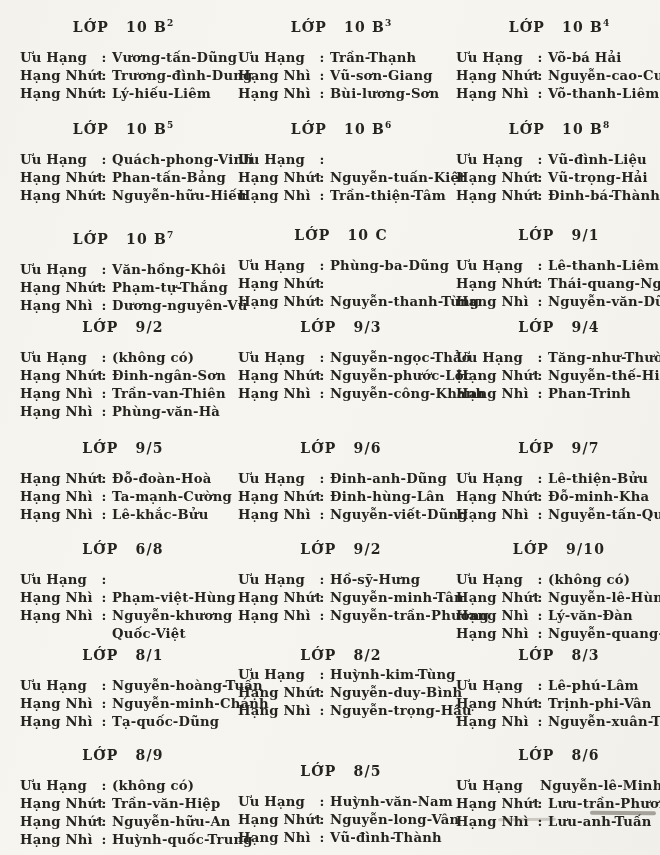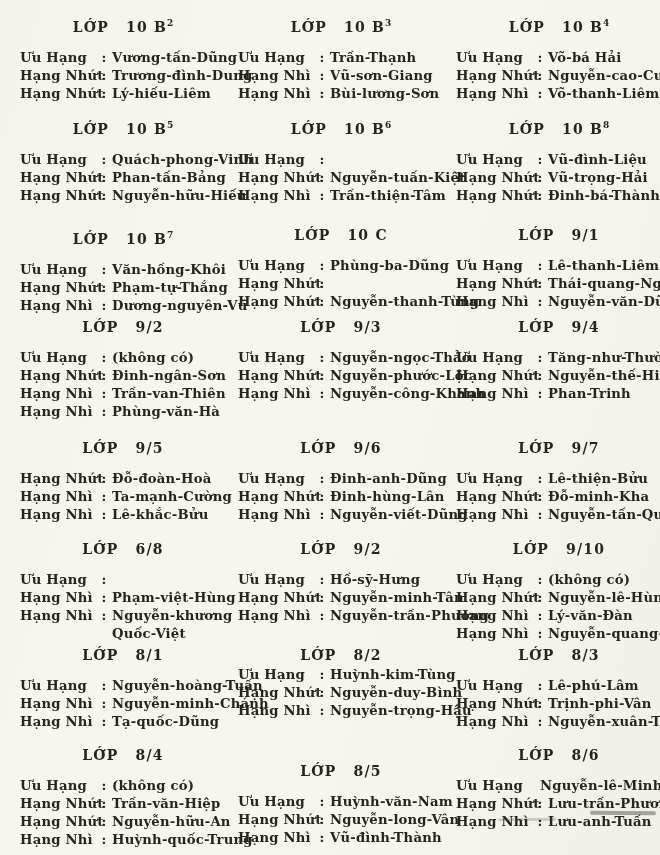--- a/index.html
+++ b/index.html
@@ -487,21 +487,21 @@
             <span class="name">Trịnh-phi-Vân</span>
           </div>
           <div class="row">
             <span class="label">Hạng Nhì</span>
             <span class="sep">:</span>
             <span class="name">Nguyễn-xuân-Thiện</span>
           </div>
         </div>
       </section>
       <section class="block" style="grid-area: 8 / 1;">
-        <h3 class="block-header"><span>LỚP</span><span class="cname">8/4</span></h3>
+        <h3 class="block-header"><span>LỚP</span><span class="cname">8/9</span></h3>
         <div class="rows">
           <div class="row">
             <span class="label">Ưu Hạng</span>
             <span class="sep">:</span>
             <span class="name">(không có)</span>
           </div>
           <div class="row">
             <span class="label">Hạng Nhứt</span>
             <span class="sep">:</span>
             <span class="name">Trần-văn-Hiệp</span>

